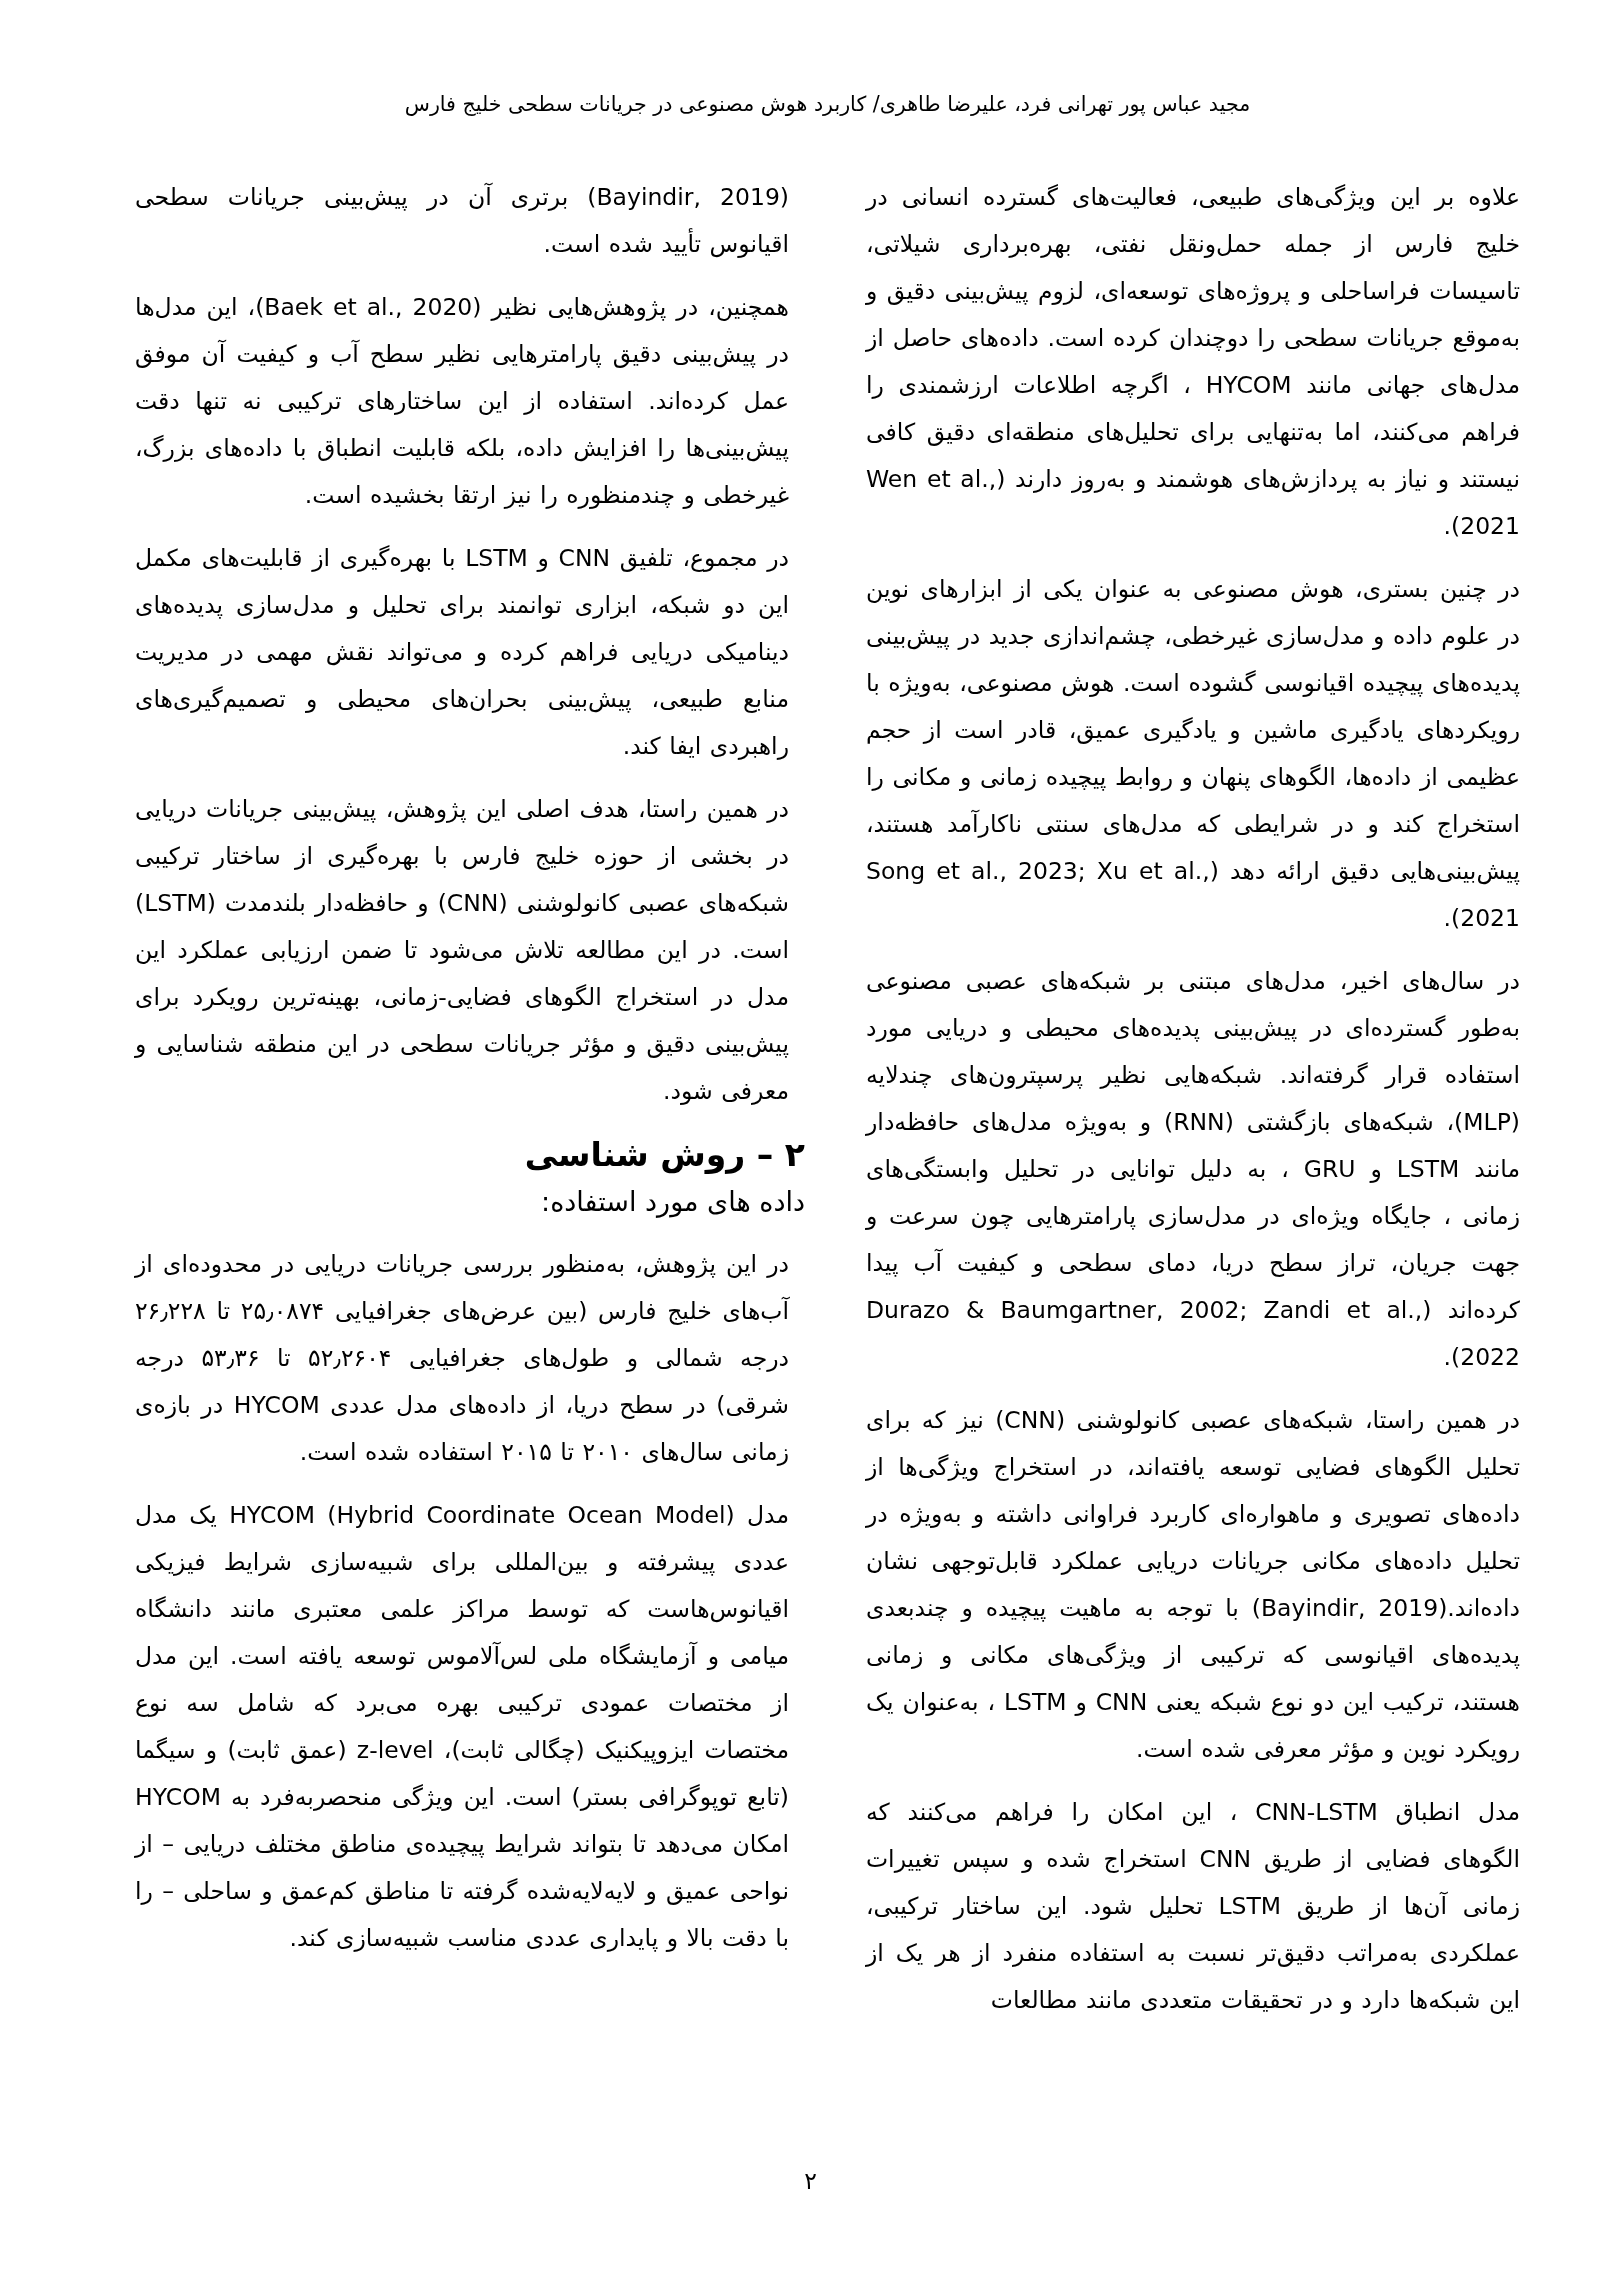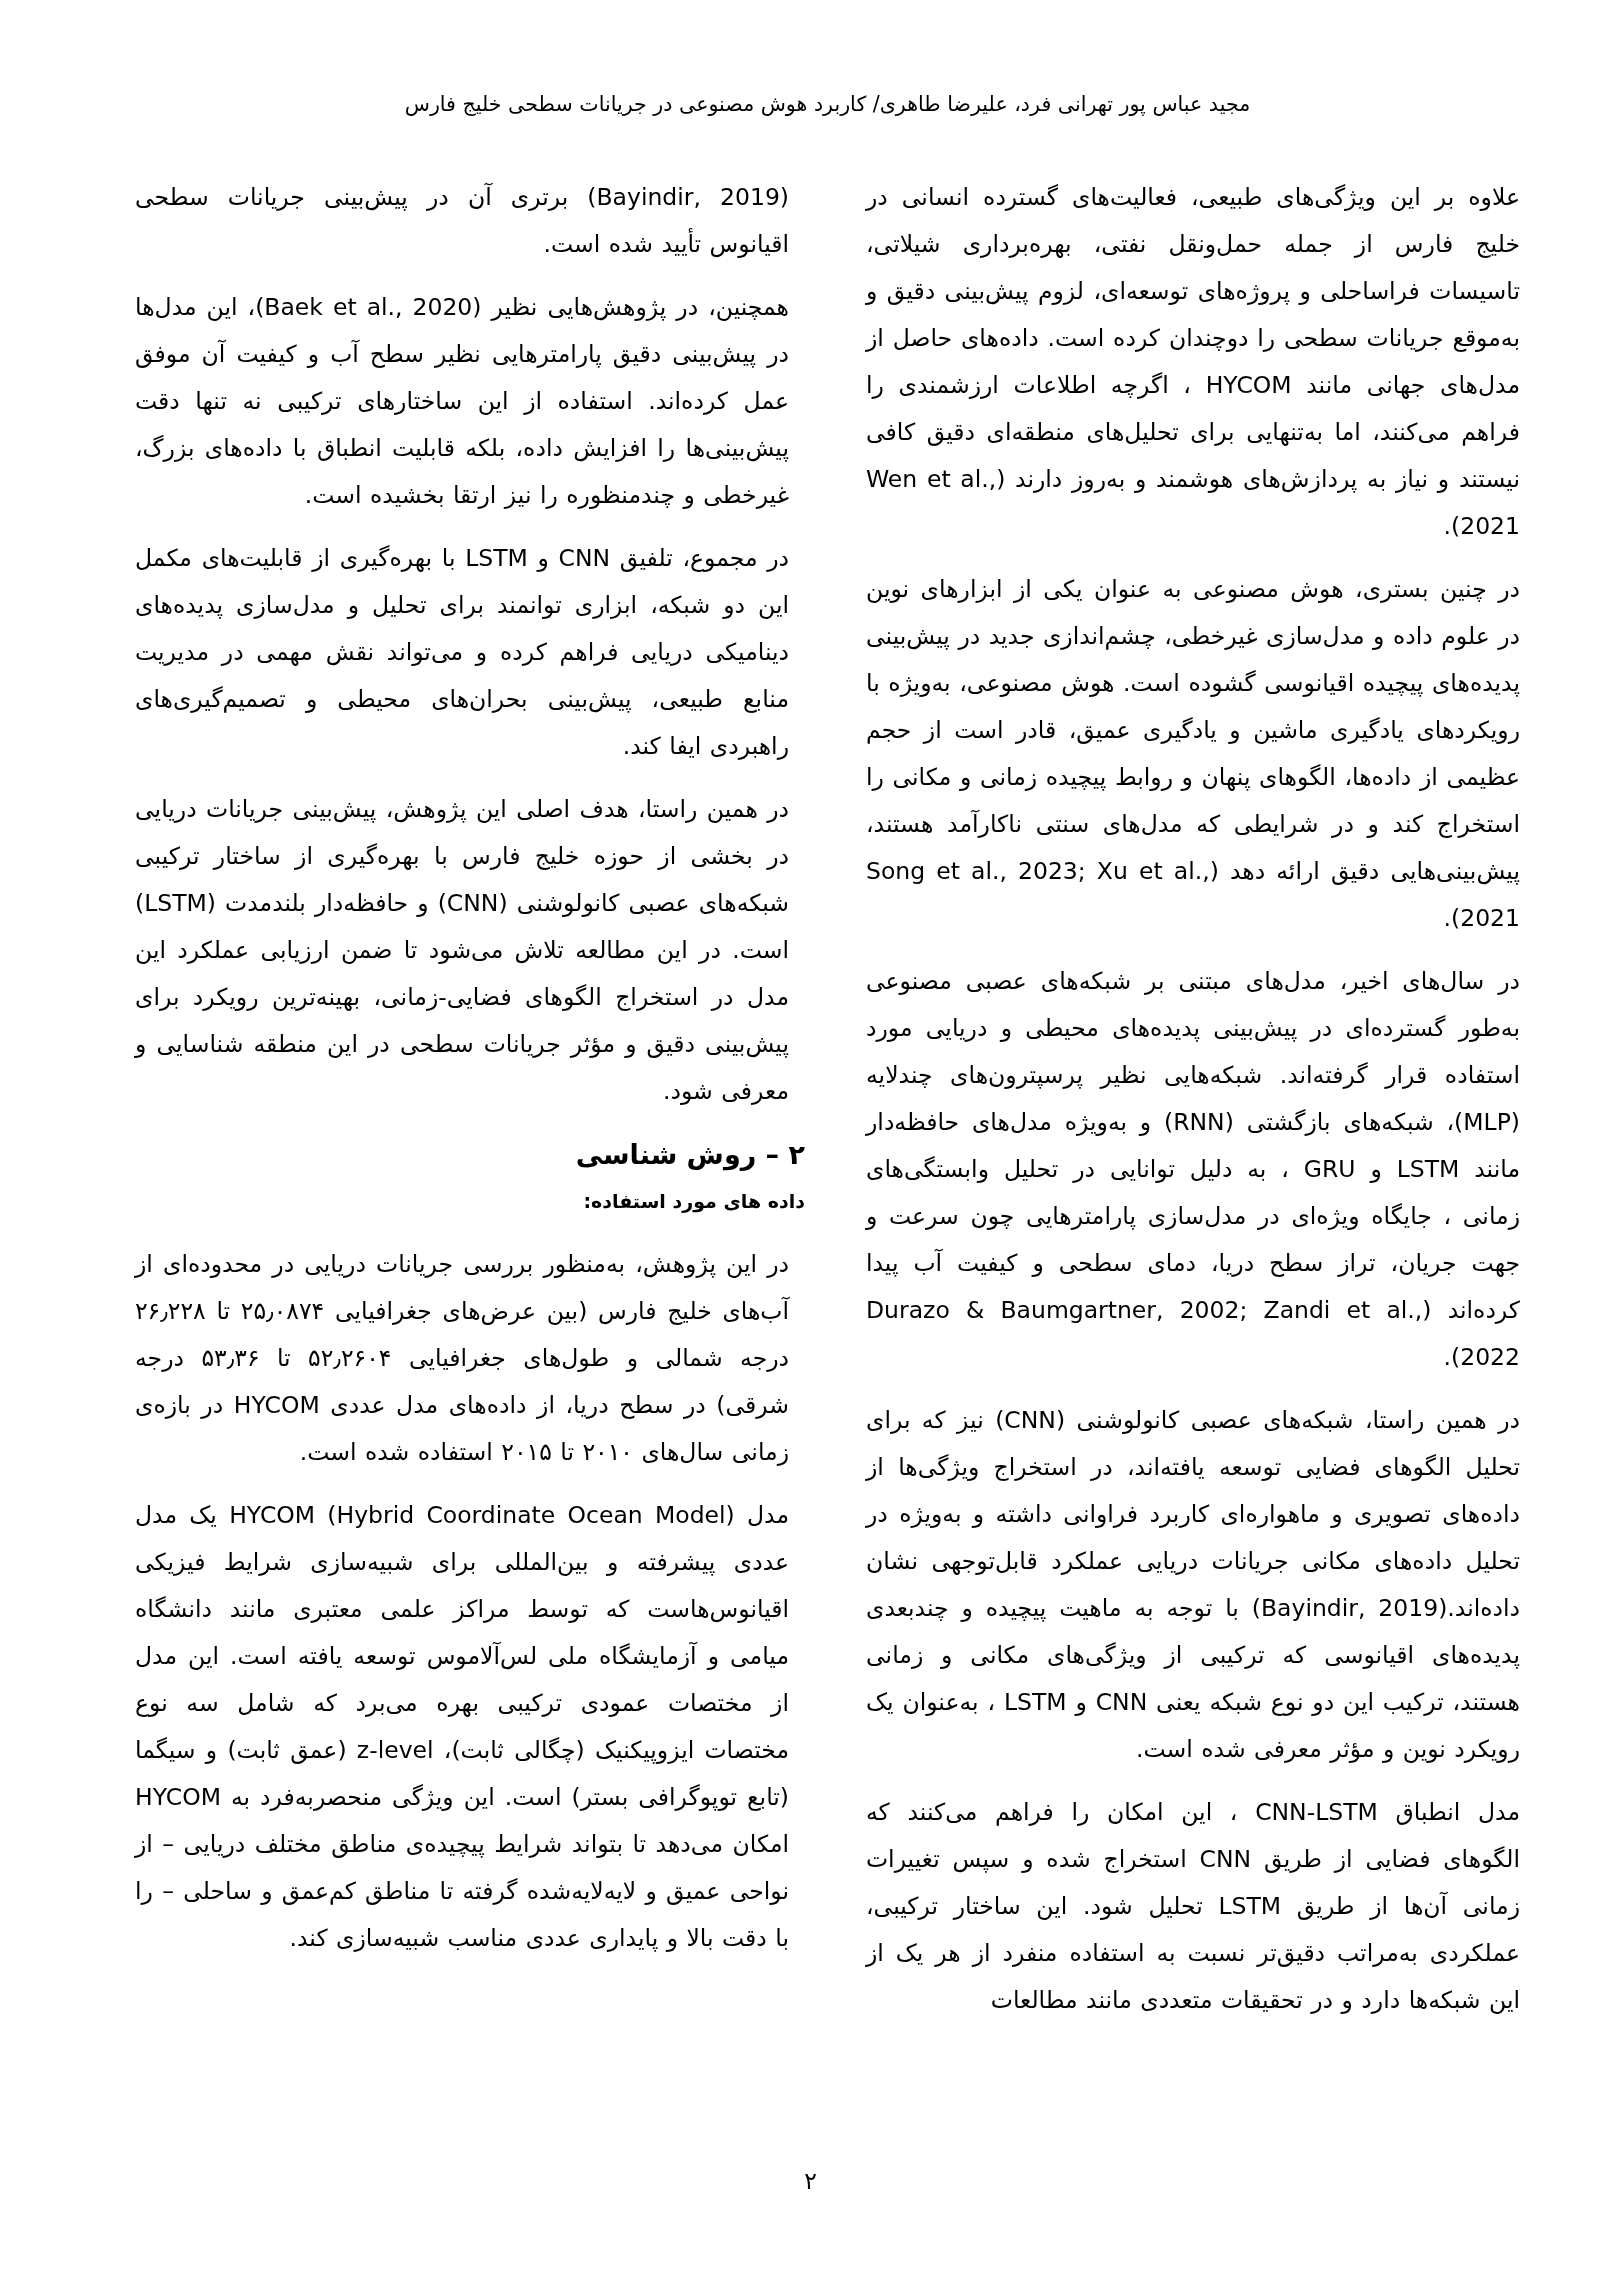--- a/index.html
+++ b/index.html
@@ -35,29 +35,29 @@
     min-width: 0;
   }
   p.para {
     margin: 16px;
     font-size: 23.5px;
     line-height: 47px;
     text-align: justify;
     word-spacing: 1px;
   }
   .section-heading {
-    font-size: 27px;
+    font-size: 33px;
     font-weight: bold;
     line-height: 47px;
     margin: 13px 0 0 0;
     text-align: right;
   }
   .sub-heading {
-    font-size: 19px;
-    font-weight: bold;
+    font-size: 27px;
+    font-weight: normal;
     line-height: 47px;
     margin: 0;
     text-align: right;
   }
   .page-number {
     position: absolute;
     left: 0;
     right: 0;
     bottom: 98px;
     text-align: center;

